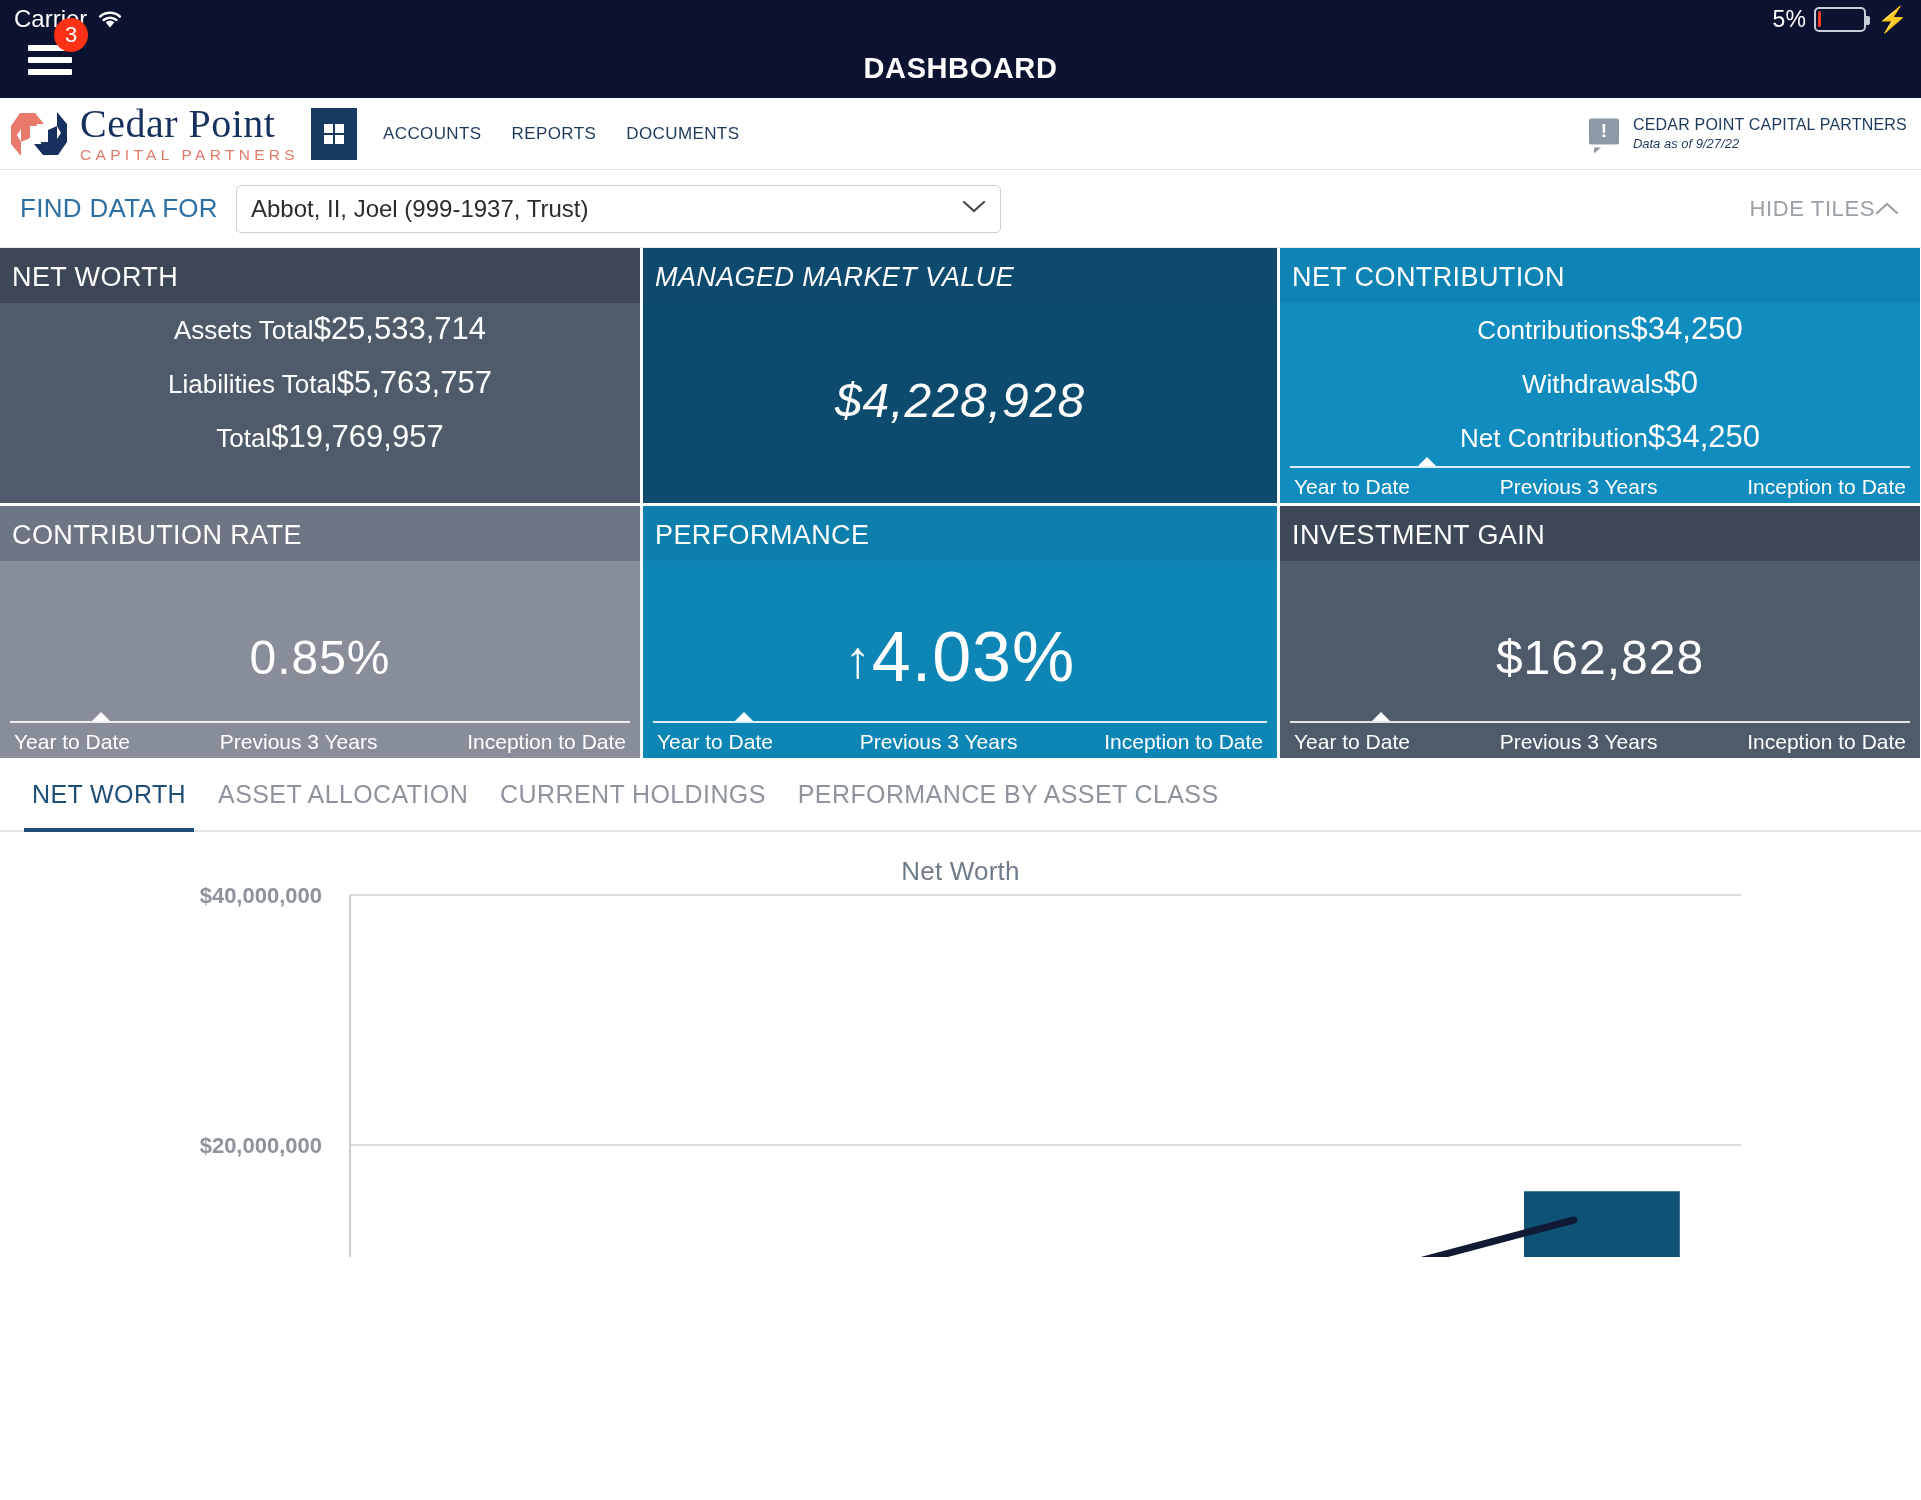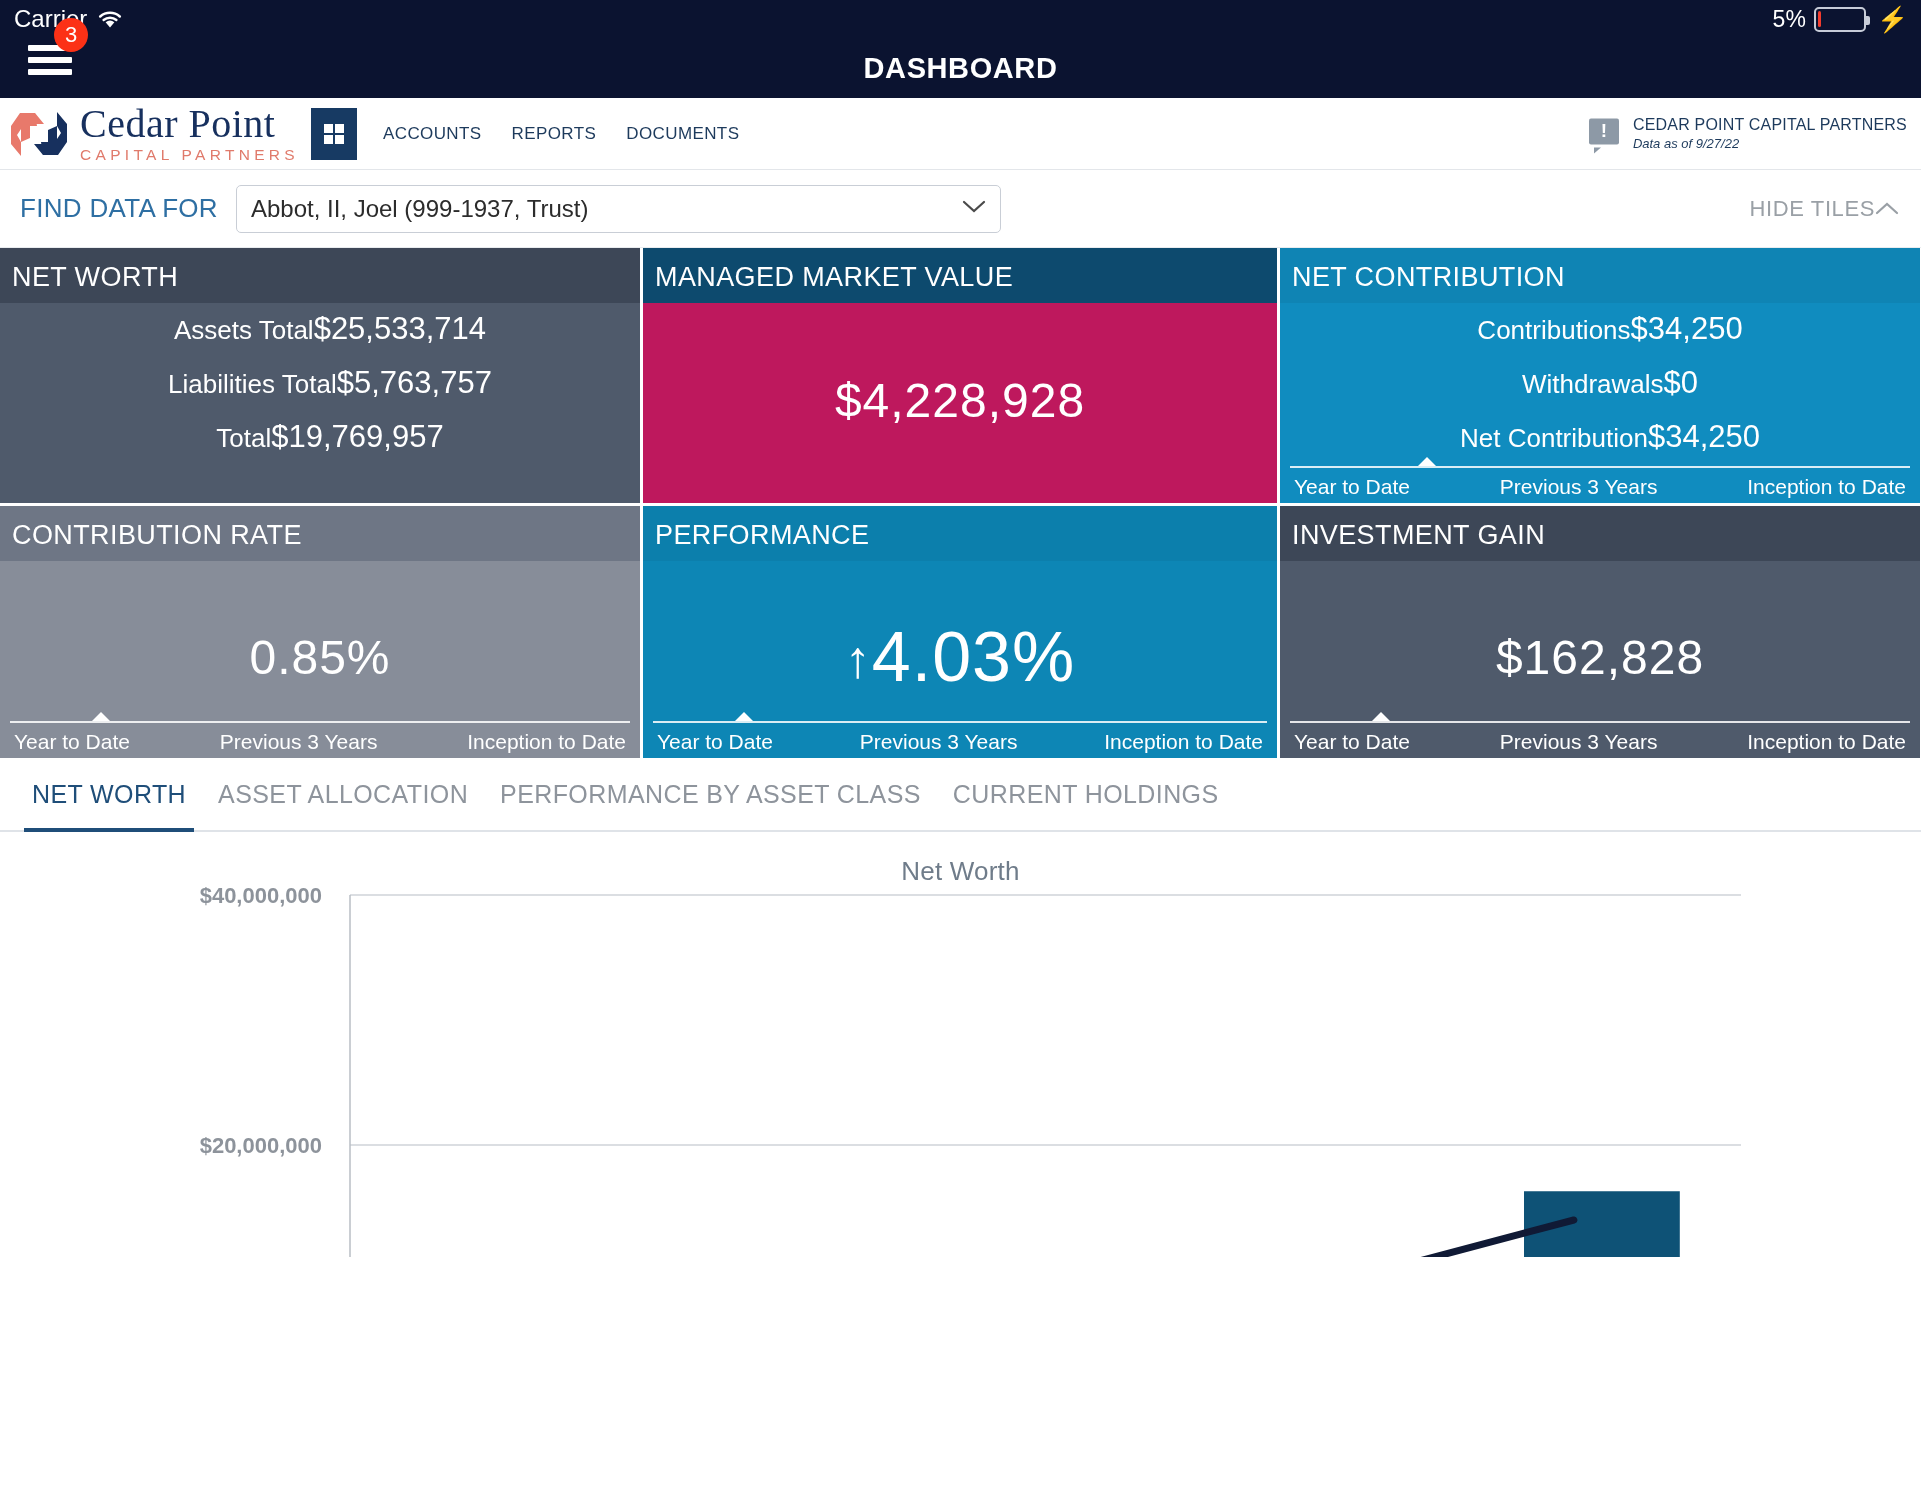--- a/index.html
+++ b/index.html
@@ -135,21 +135,21 @@
   .tile-header {
     padding: 14px 0 10px 12px; font-size: 27px; color: #ffffff;
     letter-spacing: .4px; flex: none;
   }
   .tile-body { flex: 1; position: relative; }
 
   .tile-slate   .tile-header { background: #3d4757; }
   .tile-slate   .tile-body,
   .tile-slate   { background: #4f5a6b; }
   .tile-navy    .tile-header { background: #0d4a6e; }
-  .tile-navy    { background: #be185d; }
+  .tile-navy    { background: #0c4a6e; font-style: italic; }
   .tile-cyan    .tile-header { background: #0f84b4; }
   .tile-cyan    { background: #108cbf; }
   .tile-gray    .tile-header { background: #6e7685; }
   .tile-gray    { background: #878d99; }
   .tile-teal    .tile-header { background: #0c7fac; }
   .tile-teal    { background: #0d86b5; }
 
   .rows { padding: 8px 22px 0 42px; }
   .row {
     display: flex; justify-content: center; align-items: baseline;
@@ -404,22 +404,22 @@
           <span>Inception to Date</span>
         </div>
       </div>
     </div>
   </div>
 </div>
 
 <div class="tabbar">
   <div class="tab active">NET WORTH</div>
   <div class="tab">ASSET ALLOCATION</div>
+  <div class="tab">CURRENT HOLDINGS</div>
   <div class="tab">PERFORMANCE BY ASSET CLASS</div>
-  <div class="tab">CURRENT HOLDINGS</div>
 </div>
 
 <div class="chart-wrap">
   <div class="chart-title">Net Worth</div>
   <svg class="chart-svg" id="chart-svg" width="1921" height="370" viewBox="0 0 1921 370">
       <line x1="350" y1="8" x2="1741" y2="8" stroke="#cfd3d8" stroke-width="1.5"></line>
       <text x="322" y="16" text-anchor="end" fill="#8d939b" font-size="22" font-family="&quot;Liberation Sans&quot;, sans-serif" font-weight="bold">$40,000,000</text>
       <line x1="350" y1="258" x2="1741" y2="258" stroke="#cfd3d8" stroke-width="1.5"></line>
       <text x="322" y="266" text-anchor="end" fill="#8d939b" font-size="22" font-family="&quot;Liberation Sans&quot;, sans-serif" font-weight="bold">$20,000,000</text>
       <line x1="350" y1="8" x2="350" y2="370" stroke="#b9bec4" stroke-width="1.5"></line>

